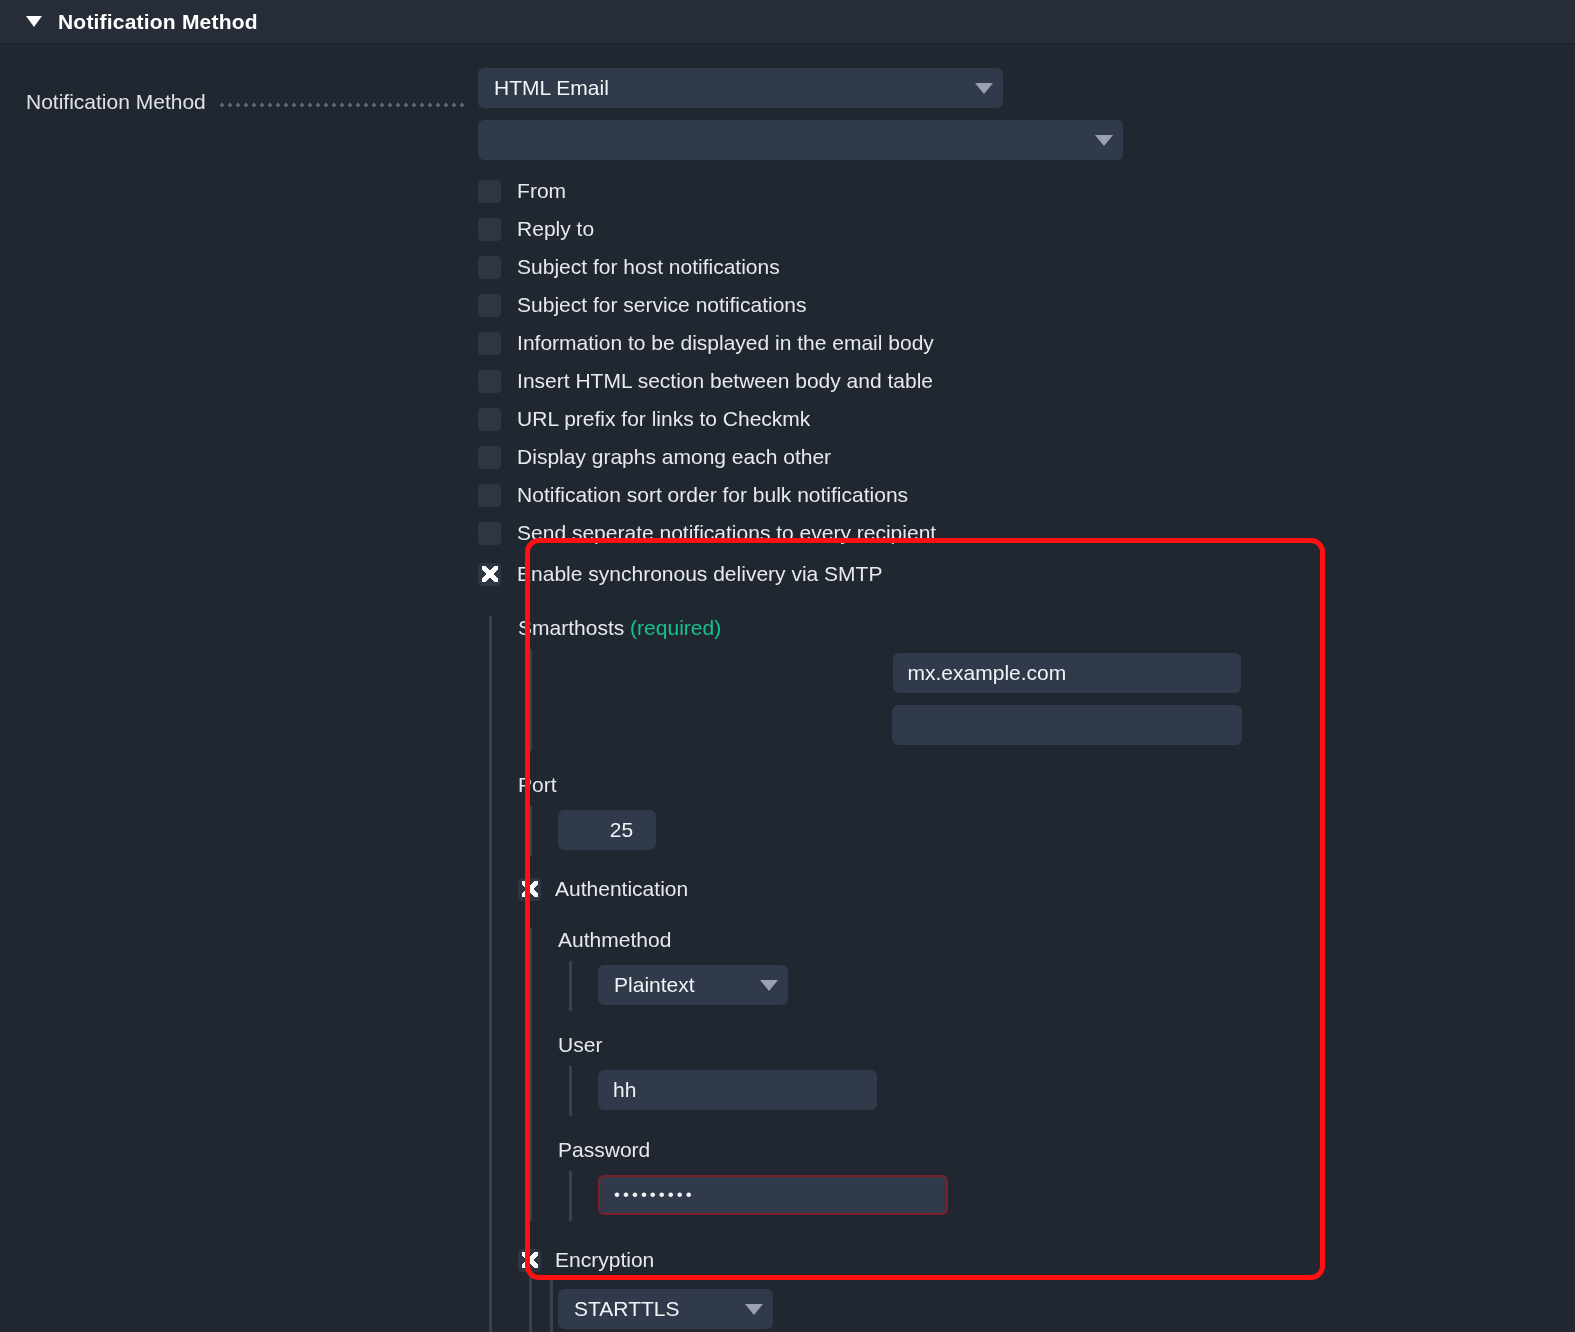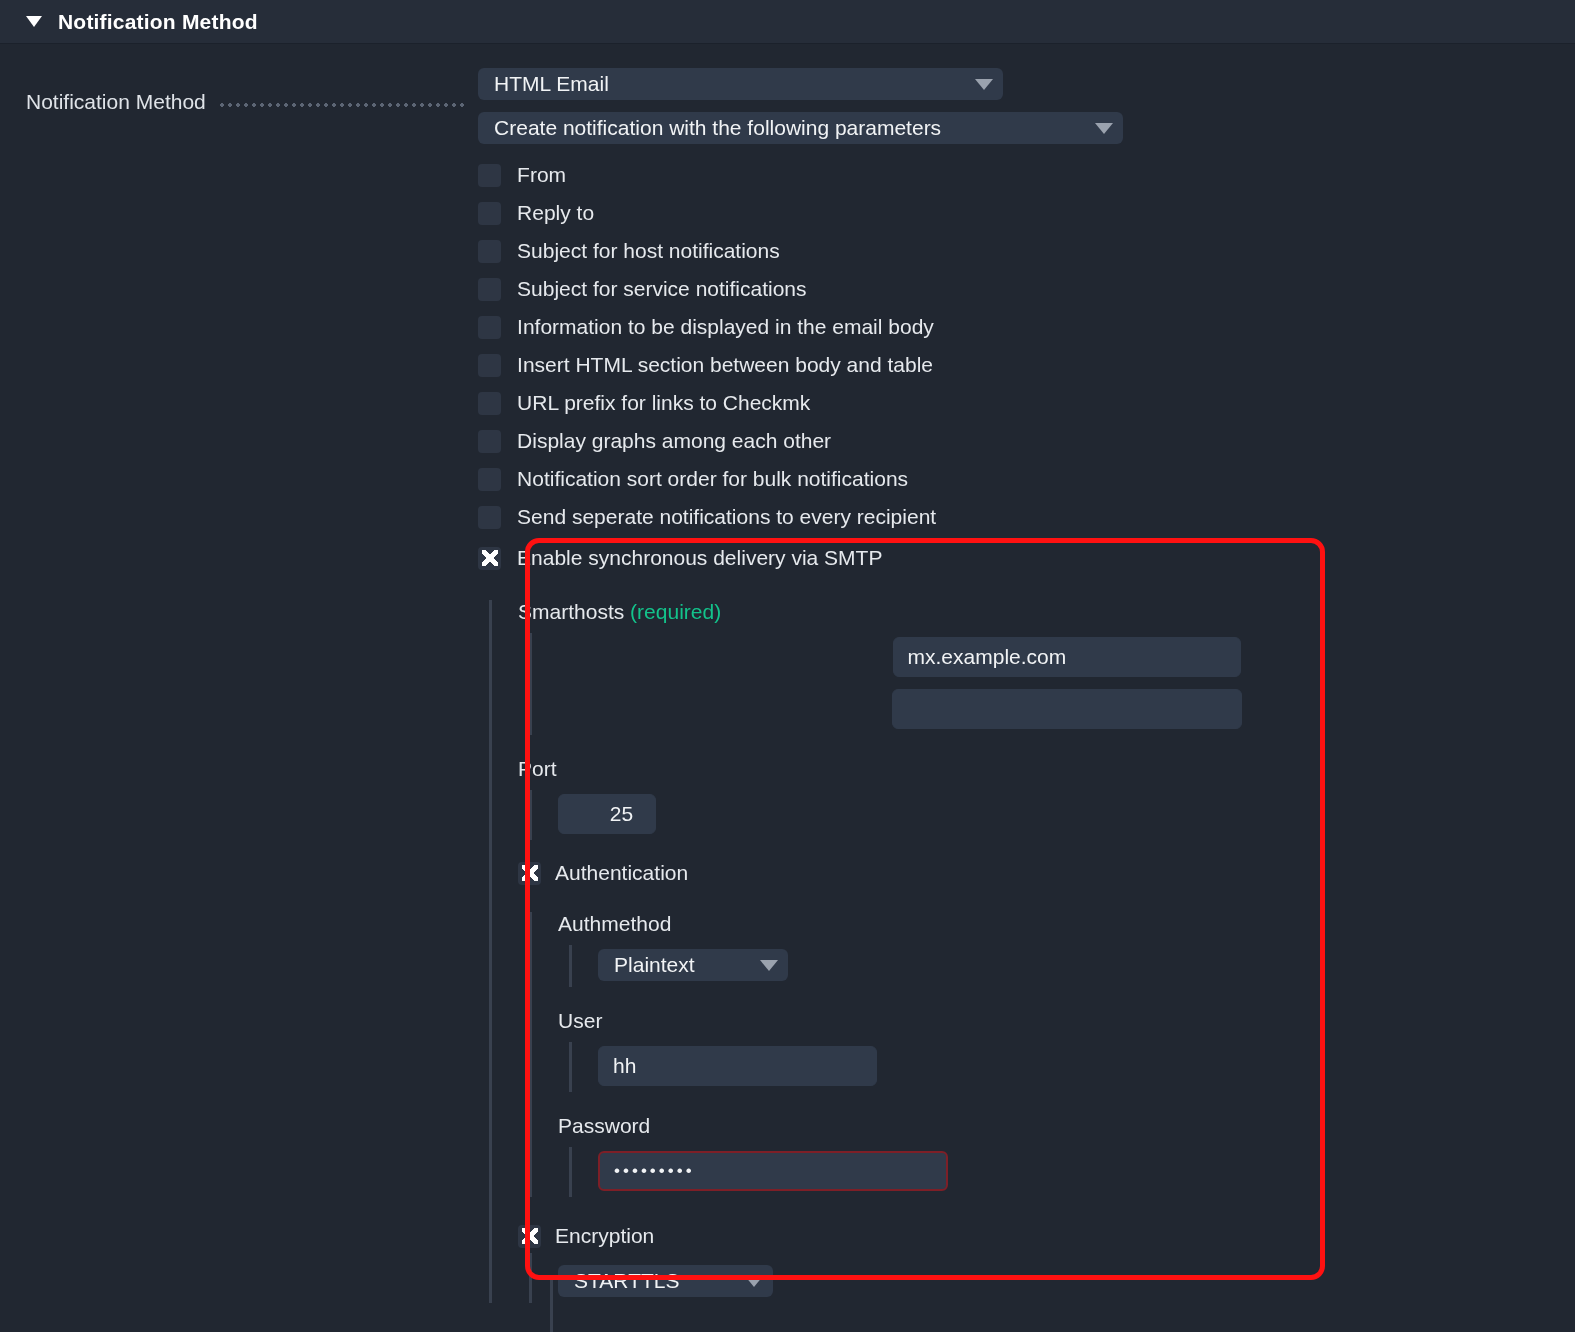--- a/index.html
+++ b/index.html
@@ -72,21 +72,21 @@
 
   .row-content {
     position: relative;
     padding-top: 6px;
   }
 
   
   .select {
     background: #303a4a;
     border-radius: 6px;
-    height: 32px;
+    height: 40px;
     display: inline-flex;
     align-items: center;
     box-sizing: border-box;
     padding: 0 10px 0 16px;
     color: #f1f3f5;
     font-size: 21px;
     position: relative;
     user-select: none;
   }
   .select .arrow {
@@ -219,21 +219,20 @@
   <div class="row-content">
 
     
     <div class="select" id="sel-method">
       <span class="txt">HTML Email</span>
       <span class="arrow"></span>
     </div>
 
     
     <div class="select" id="sel-params">
-      <span class="txt">Create notification with the following parameters</span>
       <span class="arrow"></span>
     </div>
 
     
     <div class="cb-list">
 
       <div class="cb-row">
         <span class="cb"></span>
         <span class="cb-label">From</span>
       </div>

